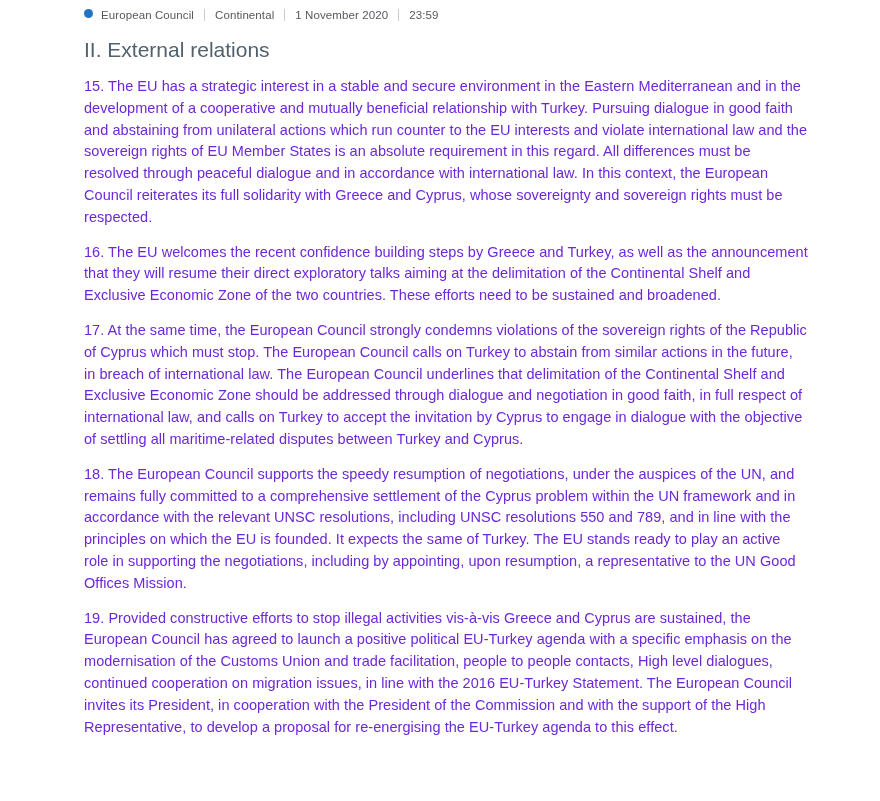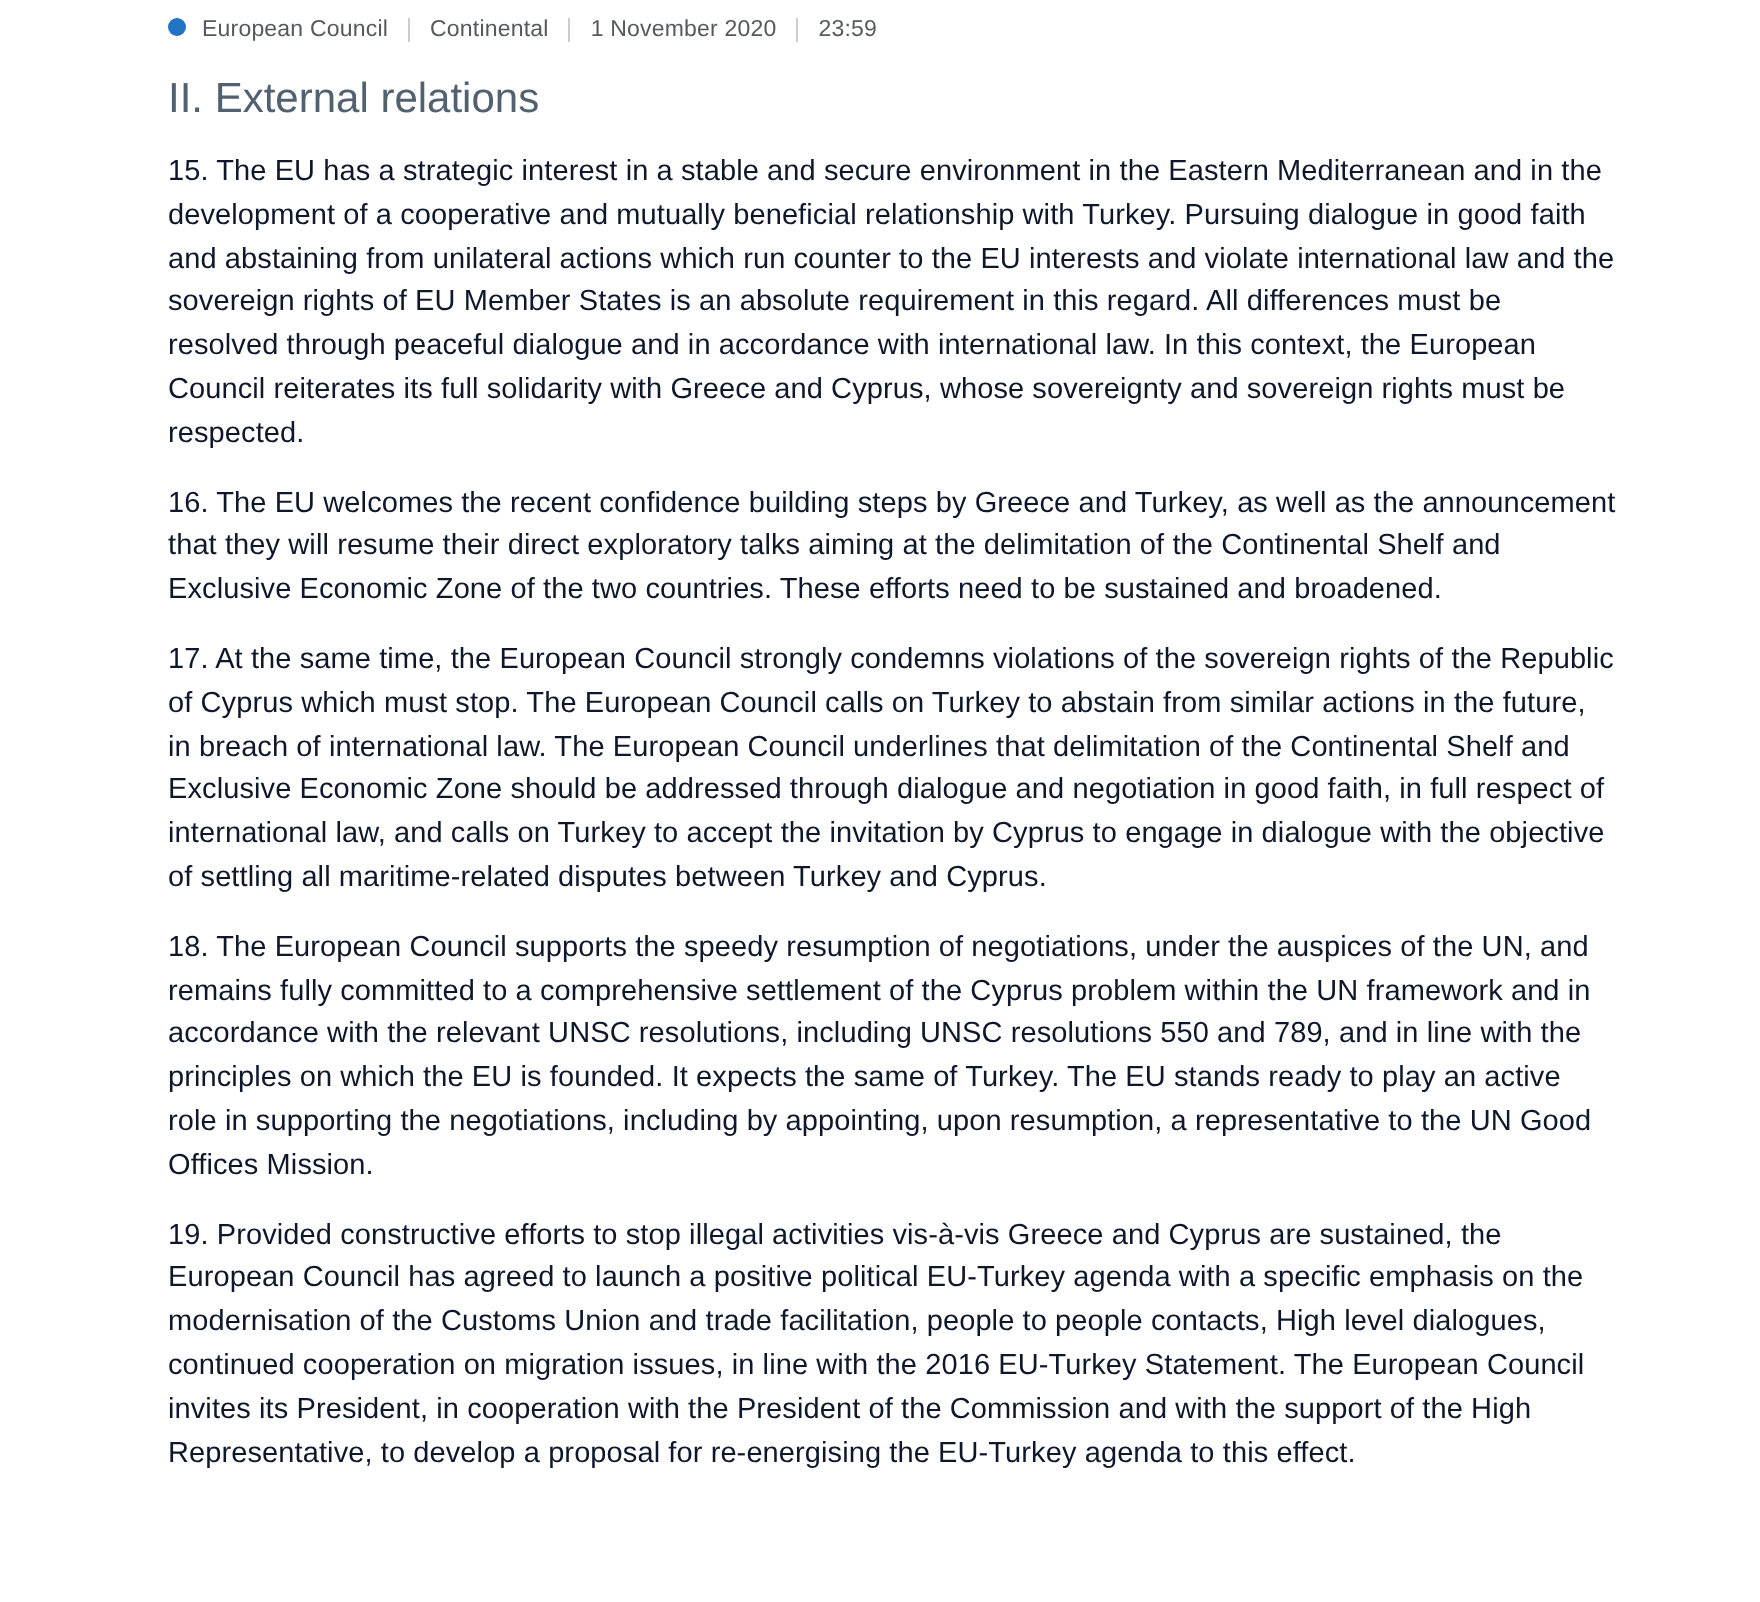--- a/index.html
+++ b/index.html
@@ -60,21 +60,21 @@
     font-size: 16.5px;
     line-height: 21px;
     font-weight: bold;
     color: #39434d;
   }
   
   .content { margin-top: 13px; }
   .para {
     font-size: 14.5px;
     line-height: 21.8px;
-    color: #0f172a;
+    color: #6d28d9;
     margin-bottom: 13px;
     white-space: pre-line;
     letter-spacing: 0.05px;
   }
 </style>
 </head>
 <body>
 
 <div class="page">
 

